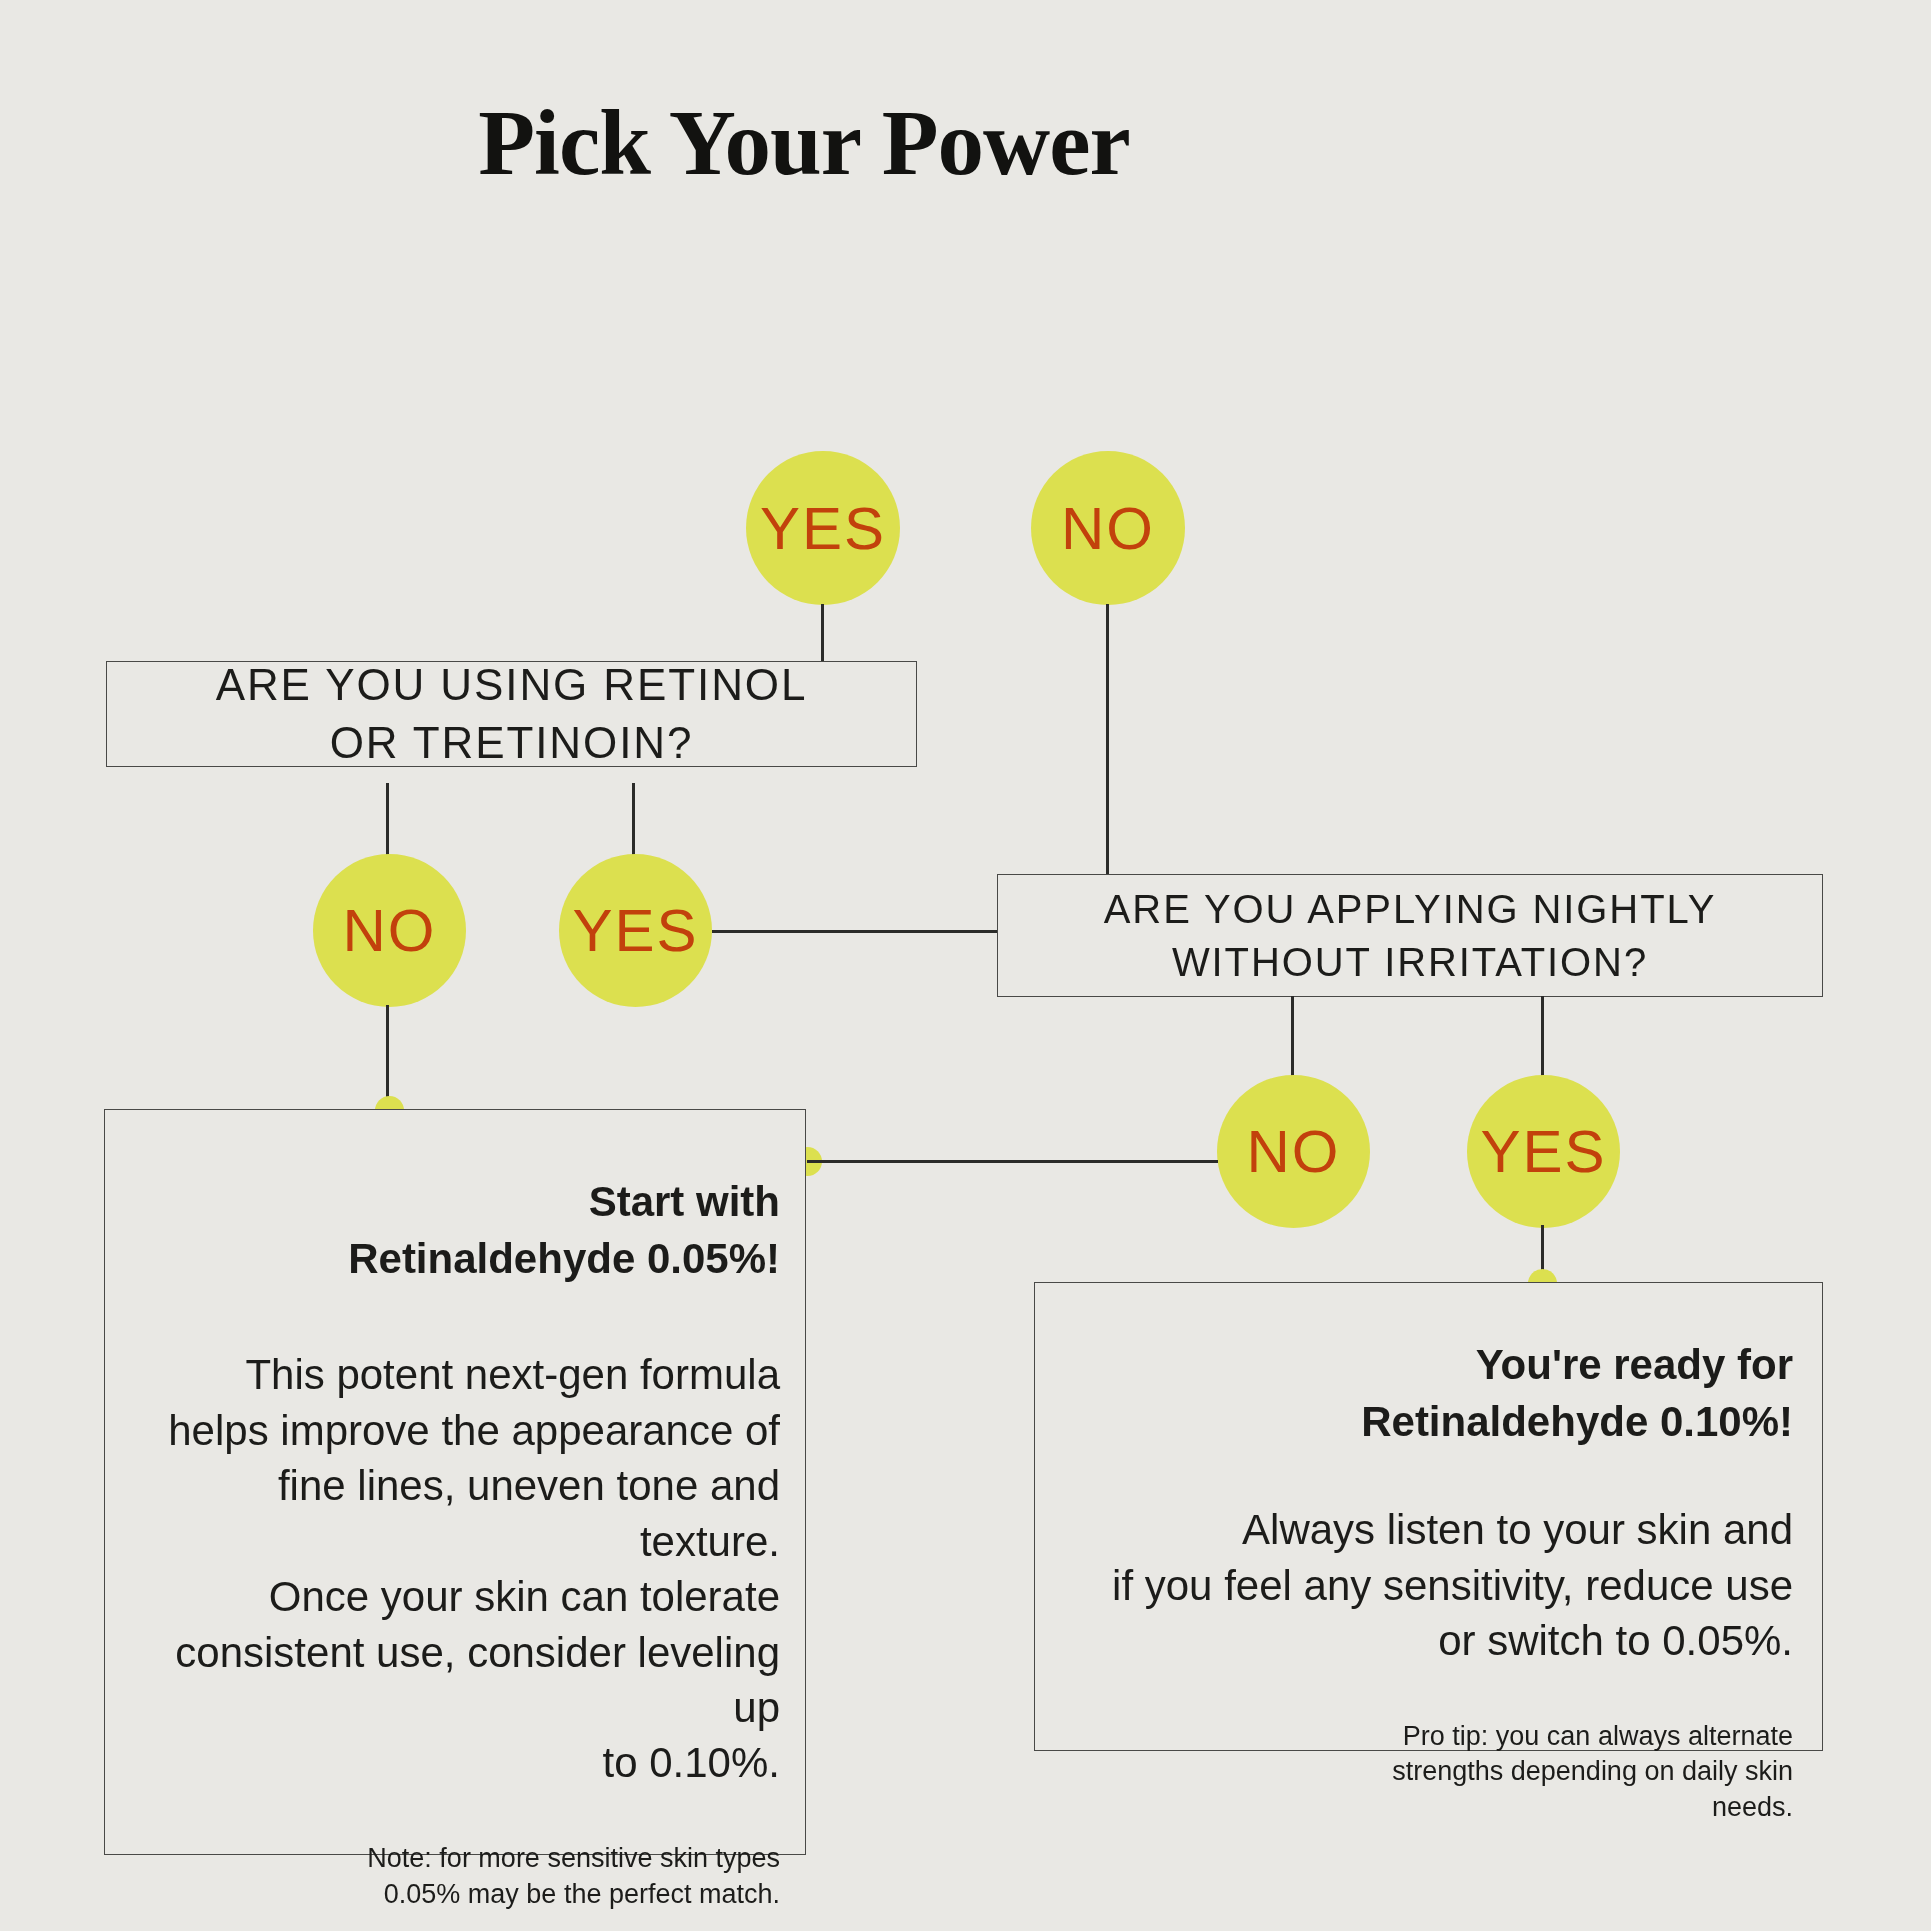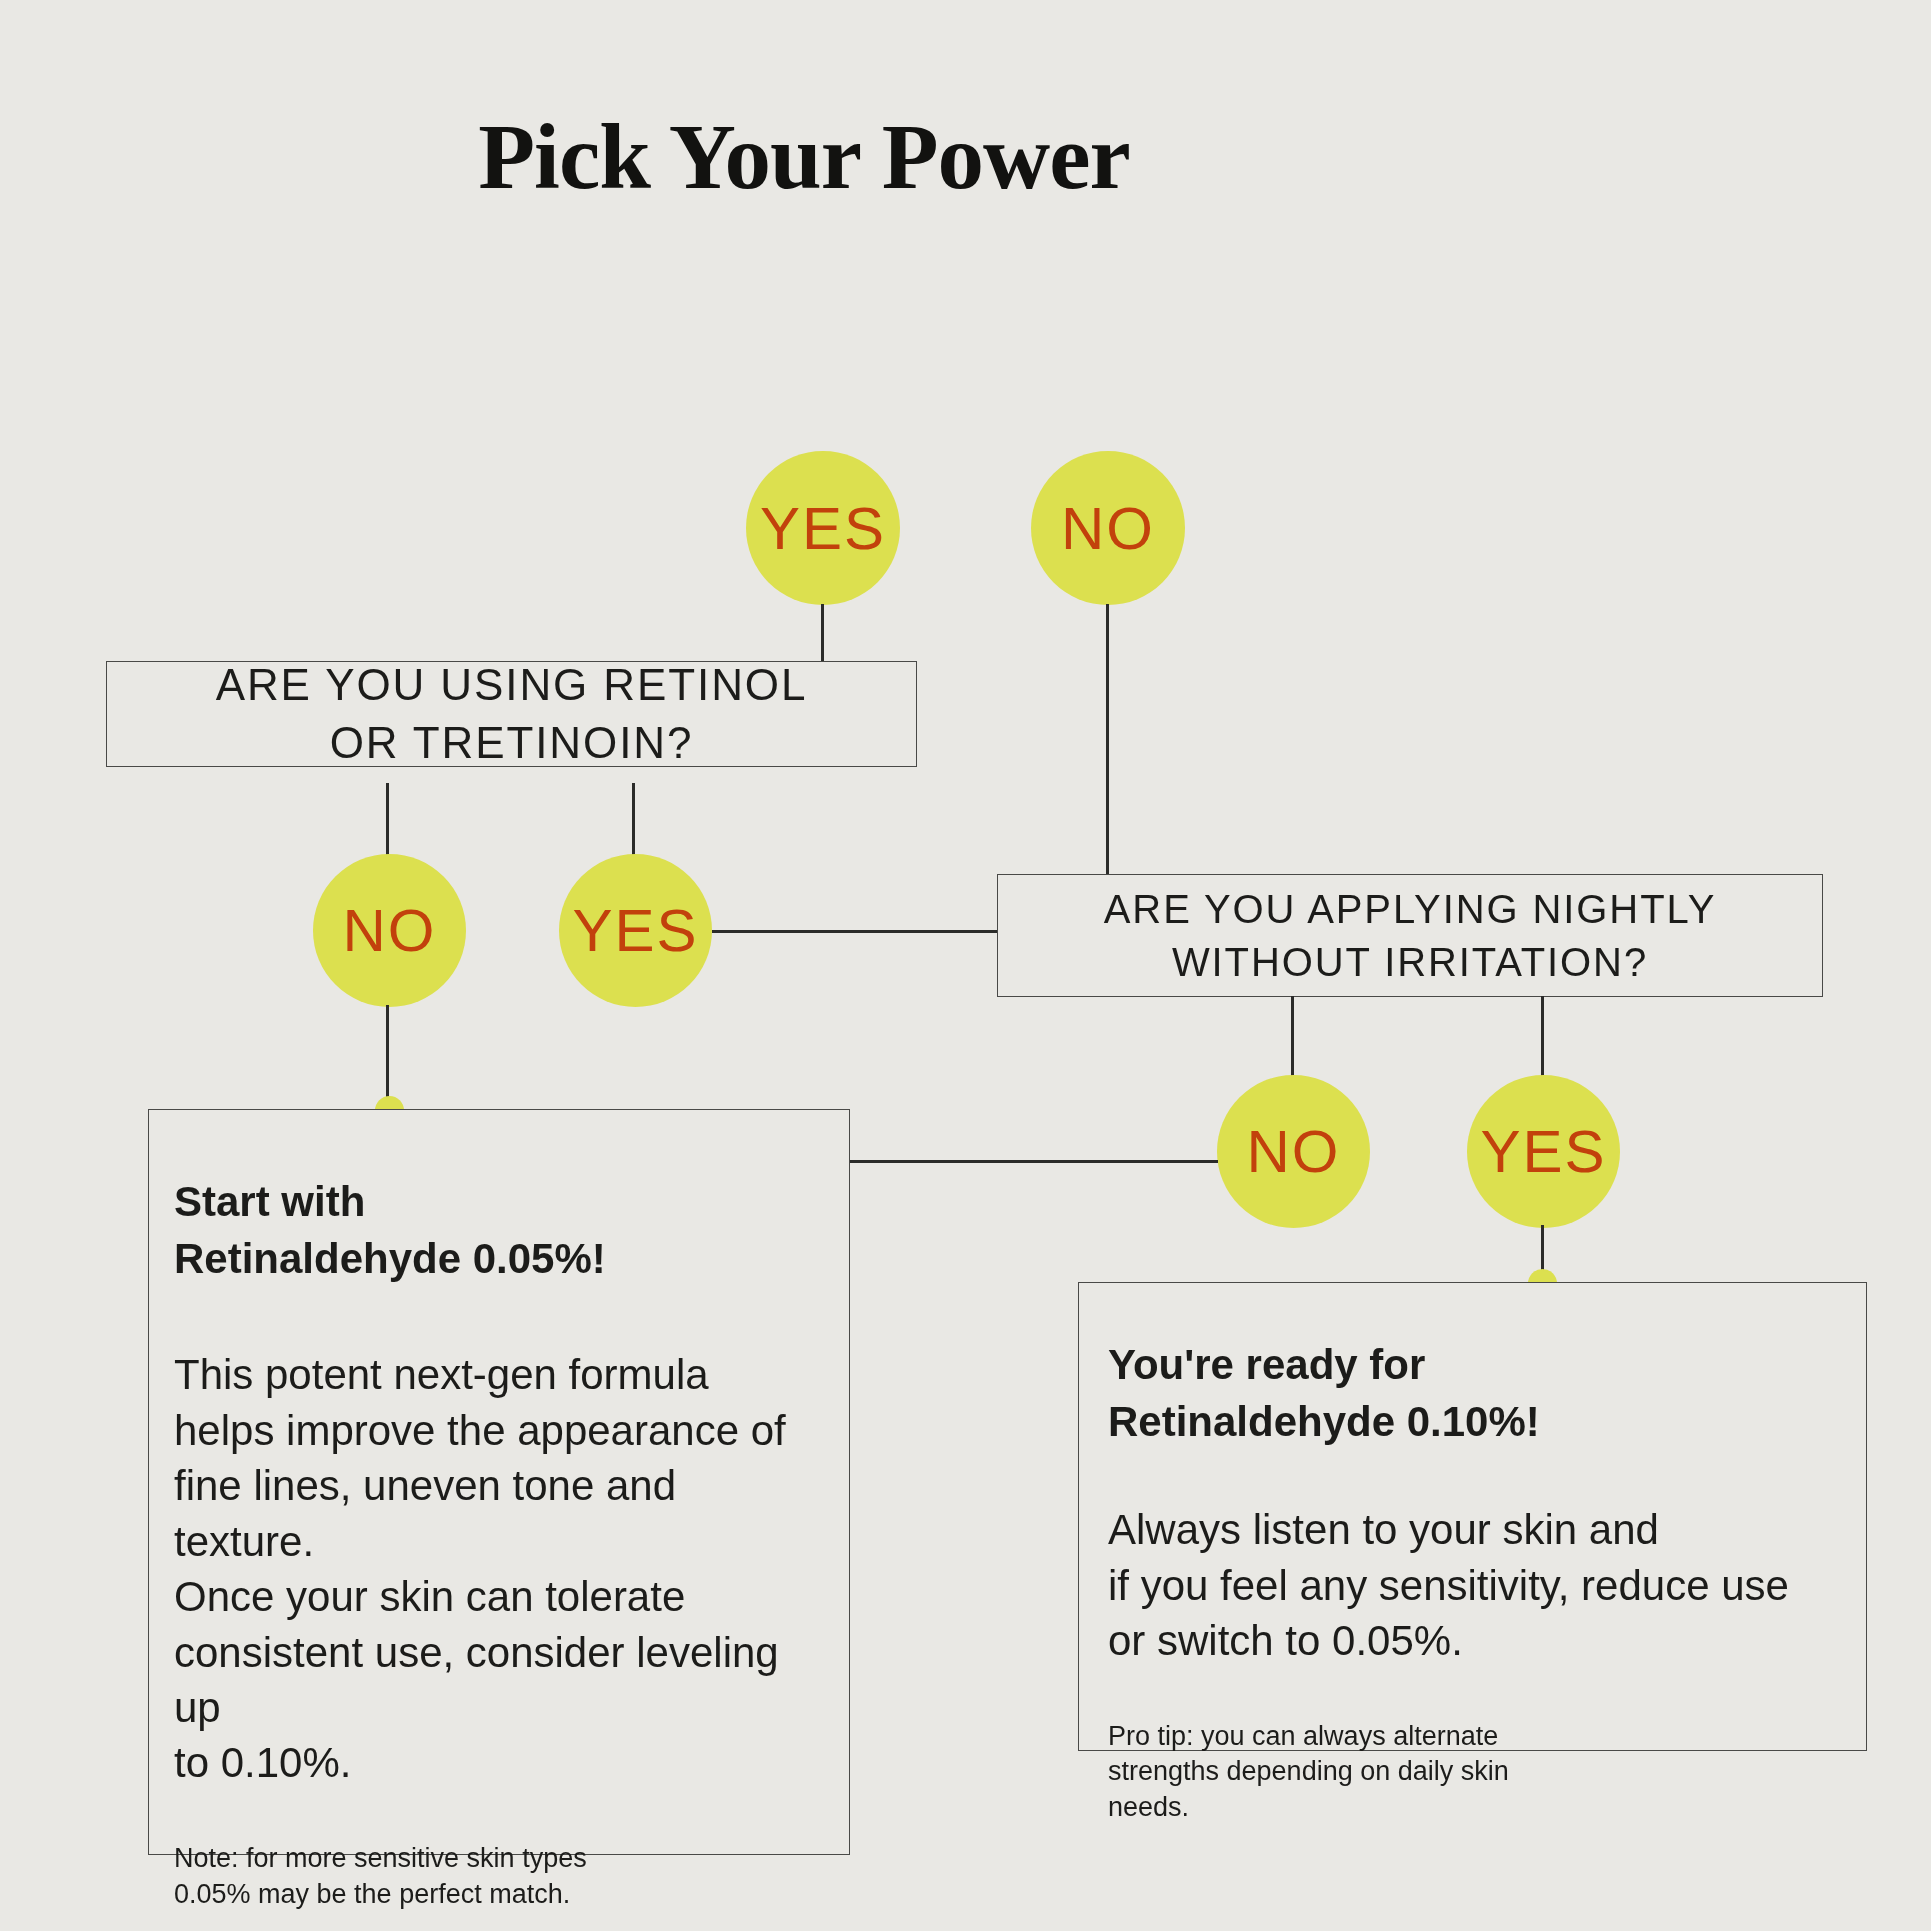--- a/index.html
+++ b/index.html
@@ -17,21 +17,21 @@
     color:var(--text);
   }
   #canvas{
     position:relative;
     width:1931px;height:1931px;
     background:var(--background);
     overflow:hidden;
   }
   .title{
     position:absolute;
-    left:0;top:103px;width:1608px;
+    left:0;top:89px;width:1608px;
     margin:0;
     text-align:center;
     font-family:"Liberation Serif", serif;
     font-weight:600;
     font-size:93px;
     letter-spacing:-1px;
     color:#121210;
   }
   .qbox{
     position:absolute;
@@ -77,22 +77,21 @@
     background:var(--dot-fill);
   }
   #dot-left-top{left:375px;top:1096px;}
   #dot-left-right{left:793px;top:1147px;}
   #dot-right-top{left:1528px;top:1269px;}
   .result-box{
     position:absolute;
     box-sizing:border-box;
     border:1.9px solid var(--border);
     background:var(--background);
-    text-align:left;
-    margin-left:44px;
+    text-align:right;
   }
   #result-low{left:104px;top:1109px;width:702px;height:746px;padding:64px 25px 0;}
   #result-high{left:1034px;top:1282px;width:789px;height:469px;padding:54px 29px 0;}
   .result-heading{
     font-weight:bold;
     font-size:42px;
     line-height:1.35;
     white-space:pre-line;
     margin:0 0 60px 0;
   }

